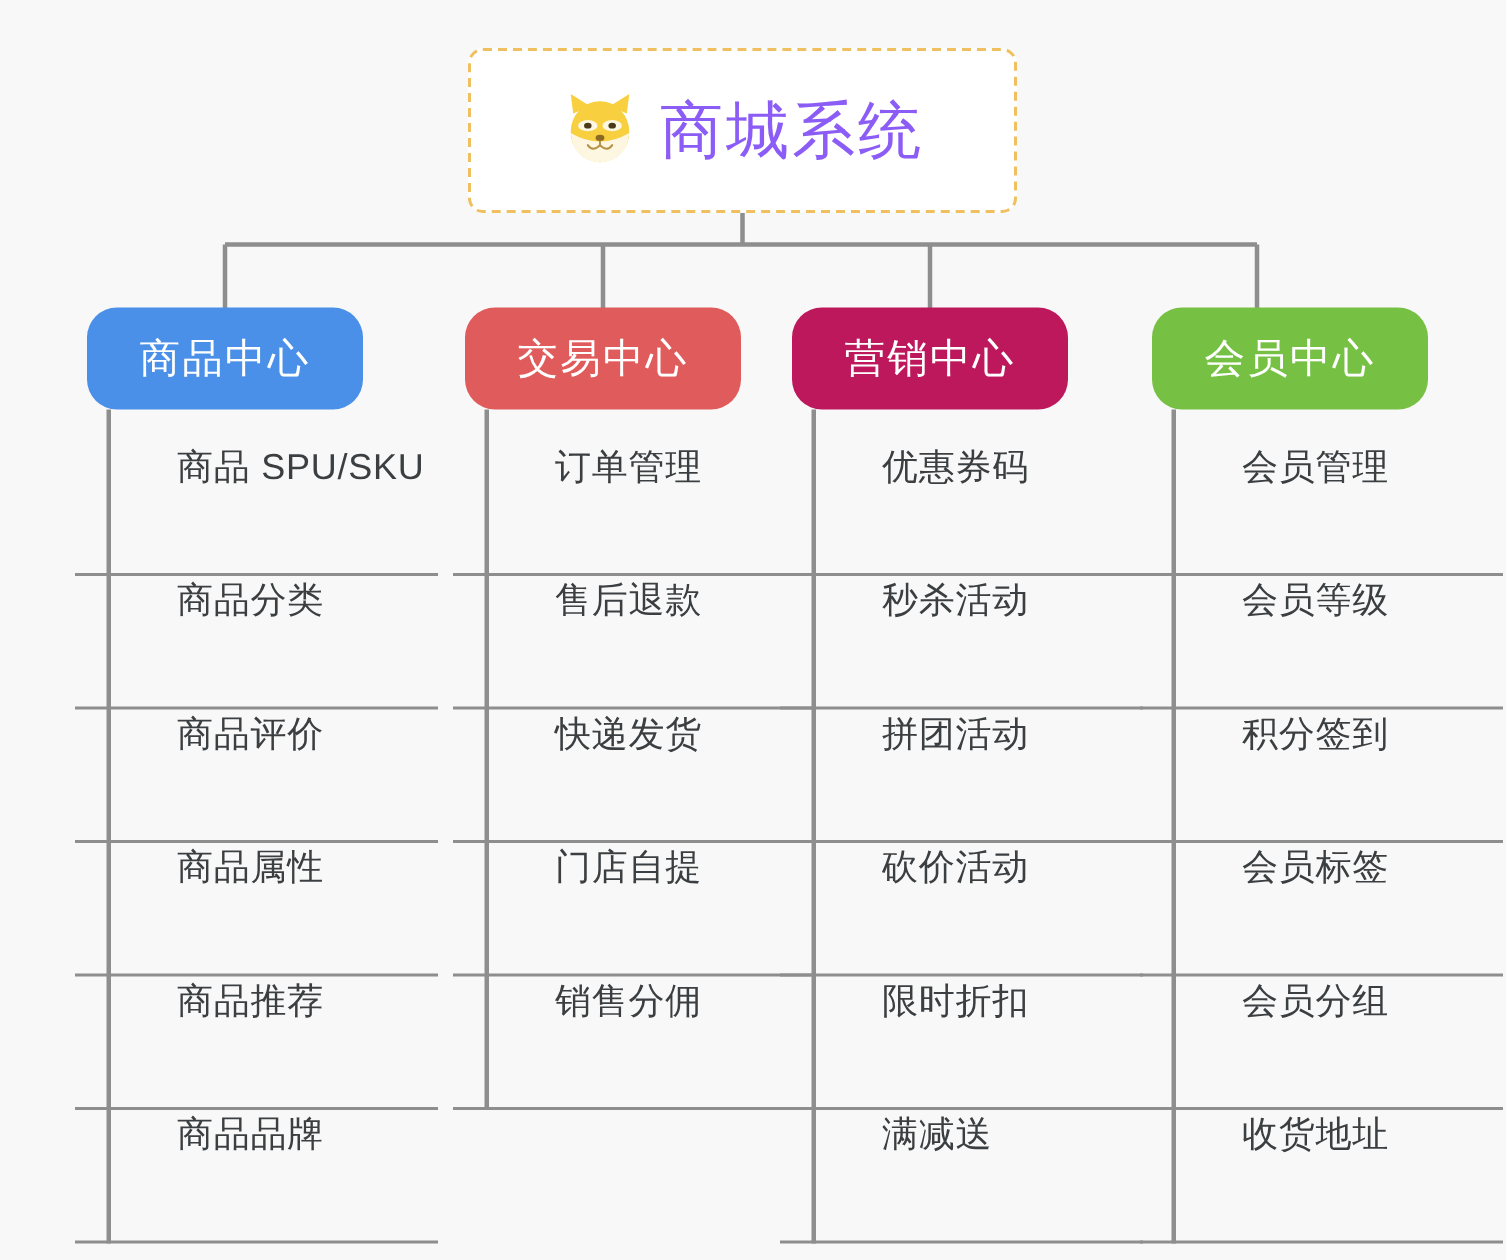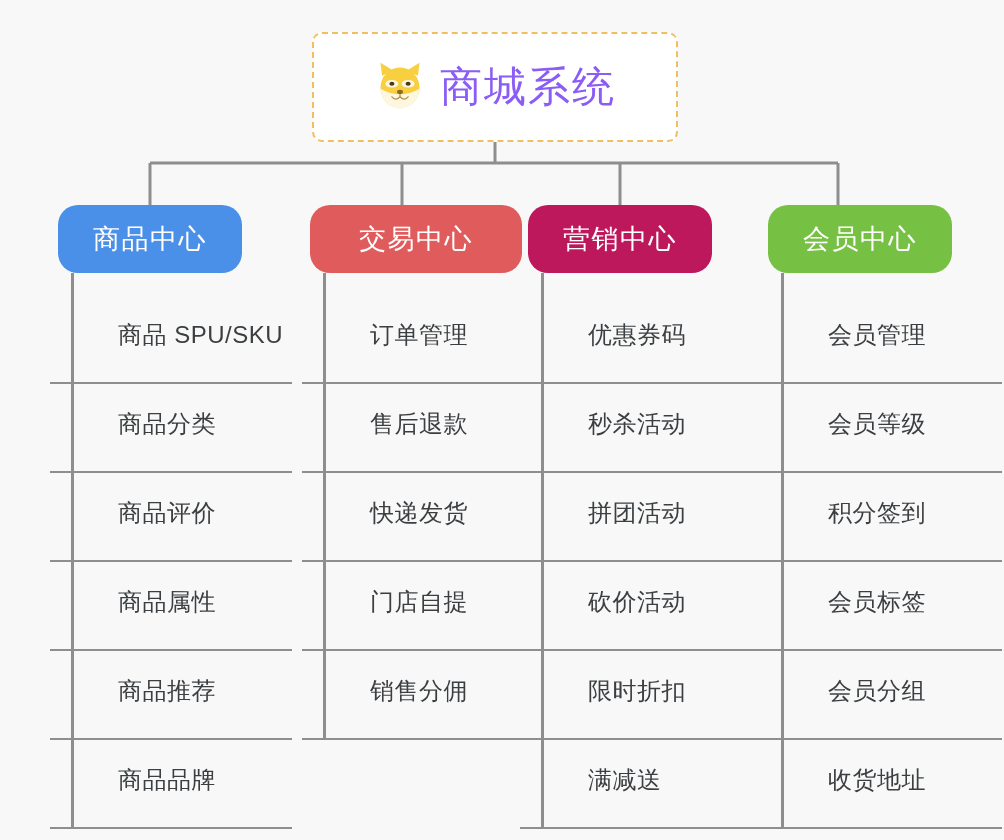--- a/index.html
+++ b/index.html
@@ -81,39 +81,39 @@
     align-items: center;
     justify-content: center;
     color: #ffffff;
     font-size: 27px;
     letter-spacing: 1.5px;
     white-space: nowrap;
   }
 
   
   .col-0 .cat-box { width: 184px; }
-  .col-1 .cat-box { width: 212px; }
+  .col-1 .cat-box { width: 184px; }
   .col-2 .cat-box { width: 184px; }
   .col-3 .cat-box { width: 184px; }
 
   
   .leaf-list {
     position: relative;
     margin-top: 0;
     padding-top: 22px;
     padding-left: 14px;
     border-left: 3px solid #8e8e8e;
     margin-left: 13px;
   }
 
   .leaf {
     position: relative;
     height: 89px;
     display: flex;
-    align-items: center;
+    align-items: flex-start;
     padding-left: 24px;
   }
 
   .leaf-label {
     position: relative;
     font-size: 24px;
     color: #3c3f41;
     white-space: nowrap;
     padding: 0 6px 9px 6px;
     letter-spacing: 0.5px;

